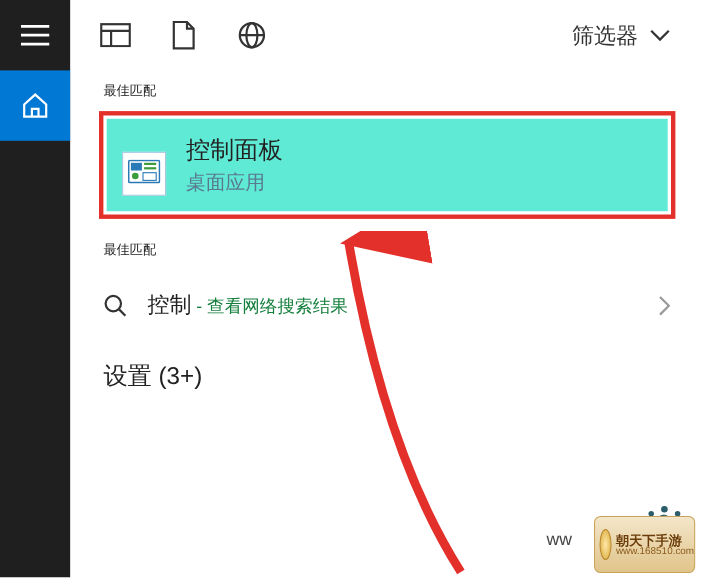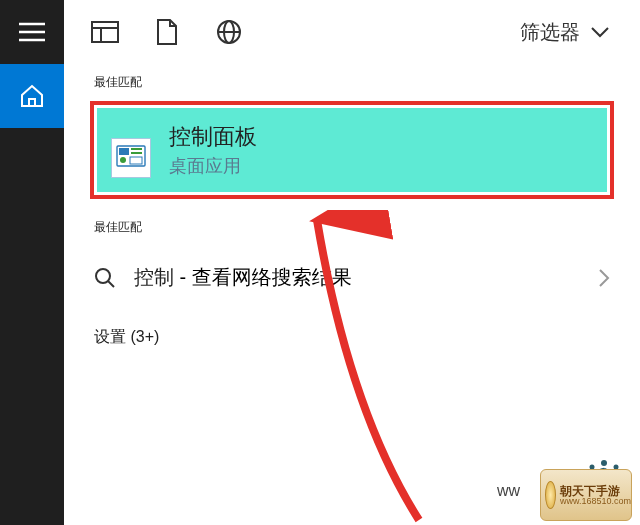--- a/index.html
+++ b/index.html
@@ -15,23 +15,23 @@
 .filter { display: flex; align-items: center; gap: 10px; padding: 0 20px; cursor: pointer; font-size: 20px; color: #333; }
 .section-label { padding: 10px 30px 10px 30px; font-size: 12px; color: #222; font-weight: 500; }
 .best-match-box { margin: 0 26px 10px 26px; border: 4px solid #e4302a; padding: 3px; }
 .best-match { background: #5eead4; display: flex; align-items: flex-end; gap: 18px; padding: 14px 14px; }
 .cp-icon { width: 40px; height: 40px; background: #fff; border: 1px solid #a8c8e0; display: flex; align-items: center; justify-content: center; }
 .bm-text { display: flex; flex-direction: column; }
 .bm-title { font-size: 22px; color: #222; }
 .bm-sub { font-size: 18px; color: #5a7a90; margin-top: 2px; }
 .search-row { display: flex; align-items: center; gap: 18px; padding: 18px 30px; cursor: pointer; }
 .search-kw { font-size: 20px; color: #222; }
-.search-hint { font-size: 20px; color: #000000; }
+.search-hint { font-size: 16px; color: #15803d; }
 .chevron-right { margin-left: auto; color: #888; }
-.settings-row { padding: 18px 30px; font-size: 16px; color: #222; }
+.settings-row { padding: 18px 30px; font-size: 22px; color: #222; }
 .arrow-overlay { position: absolute; left: 225px; top: 210px; pointer-events: none; }
 .watermark { position: absolute; right: 10px; bottom: 20px; display: flex; align-items: center; gap: 10px; pointer-events: none; }
 .wm-logo { width: 52px; height: 52px; position: relative; }
 .wm-text { font-family: Arial, sans-serif; font-size: 28px; font-weight: 700; color: #222; letter-spacing: 1px; }
 .wm-ww { position: absolute; right: 120px; bottom: 25px; font-size: 16px; color: #444; pointer-events: none; }
 .badge { position: absolute; right: 8px; bottom: 4px; width: 92px; height: 52px; border-radius: 6px; background: linear-gradient(#f3e6c9,#e0c48a); display: flex; align-items: center; font-size: 12px; color: #7a4a12; overflow: hidden; pointer-events: none; border: 1px solid #c9a35a; }
 .badge .coin { width: 28px; height: 28px; border-radius: 50%; background: radial-gradient(#ffe9a8,#d9a83a); margin: 0 4px; border: 1px solid #b8872a; }
 .badge .btxt { display:flex; flex-direction:column; line-height:1; }
 .badge .b1 { font-size: 12px; font-weight:700; color:#6b3d0a; }
 .badge .b2 { font-size: 9px; color:#8a5a1a; }

